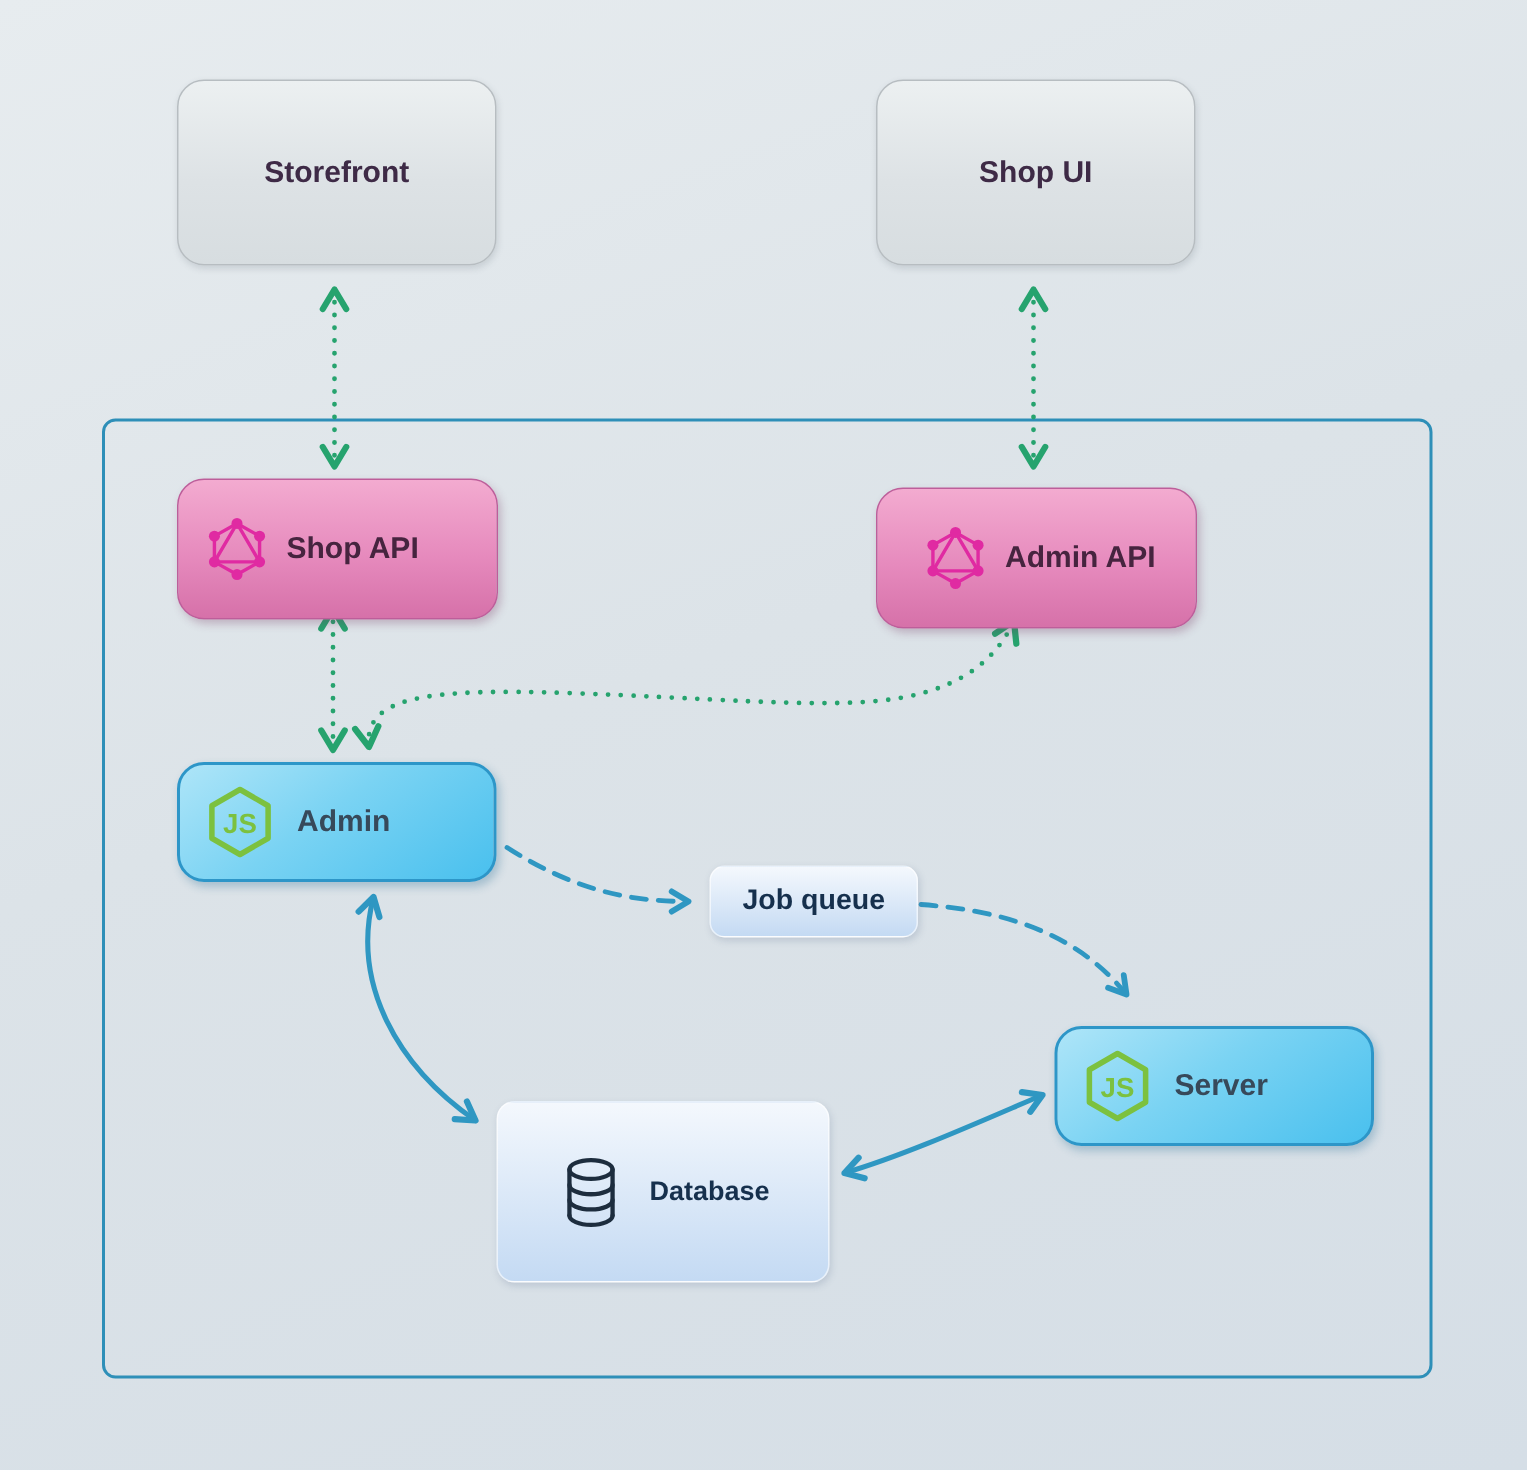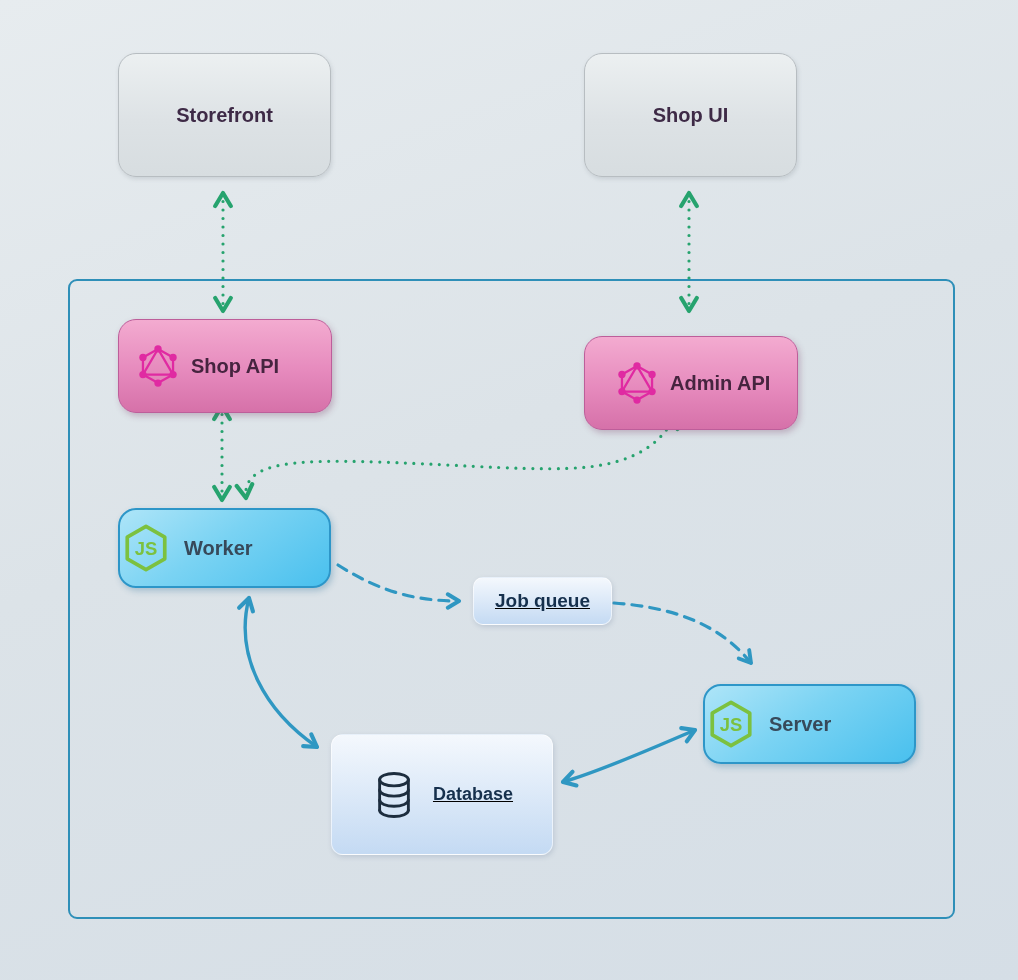--- a/index.html
+++ b/index.html
@@ -32,37 +32,36 @@
   .n-adminui{left:584px;top:53px;}
   
   .n-pink{
     width:214px;height:94px;justify-content:flex-start;padding-left:18px;
     background:linear-gradient(180deg,#f3abd0 0%,#e68abd 55%,#d671a9 100%);
     border:1.5px solid #bd5e9a;
     box-shadow:2px 3px 6px rgba(120,60,100,.30);
   }
   .n-pink .label{color:#46243f;font-size:20px;}
   .n-shopapi{left:118px;top:319px;}
-  .n-adminapi{left:584px;top:336px;padding-left:31px;}
+  .n-adminapi{left:584px;top:325px;padding-left:31px;}
   
   .n-blue{
-    width:213px;height:80px;justify-content:flex-start;
+    width:213px;height:80px;justify-content:flex-start;padding-left:14px;
     background:linear-gradient(145deg,#aee5f8 0%,#7ad3f3 45%,#49c0ee 100%);
     border:2px solid #2d96c8;
     box-shadow:2px 3px 6px rgba(40,110,150,.30);
   }
   .n-blue .label{color:#37495a;font-size:20px;}
   .n-server{left:118px;top:508px;}
   .n-worker{left:703px;top:684px;}
   
   .n-light{
     background:linear-gradient(180deg,#f4f8fd 0%,#dce9f8 50%,#c4daf3 100%);
     border:1px solid rgba(255,255,255,.6);
     box-shadow:1px 2px 5px rgba(90,110,140,.22);
-    text-decoration:underline;
   }
   .n-light .label{color:#16304d;}
   .n-jobqueue{left:473px;top:577px;width:139px;height:48px;border-radius:10px;}
   .n-jobqueue .label{font-size:19px;}
   .n-database{left:331px;top:734px;width:222px;height:121px;border-radius:12px;gap:16px;}
   .n-database .label{font-size:18px;}
   .icon{flex:0 0 auto;display:block;}
 </style>
 </head>
 <body>
@@ -140,21 +139,21 @@
       </g>
     </svg>
     <span class="label">Admin API</span>
   </div>
 
   <div class="node n-blue n-server">
     <svg class="icon" width="52" height="52" viewBox="0 0 48 48">
       <path d="M24 4 L41.3 14 L41.3 34 L24 44 L6.7 34 L6.7 14 Z" fill="none" stroke="#7cc13f" stroke-width="3.4" stroke-linejoin="round"></path>
       <text x="24" y="30.5" text-anchor="middle" font-family="Liberation Sans, sans-serif" font-size="17" font-weight="bold" fill="#7cc13f">JS</text>
     </svg>
-    <span class="label">Worker</span>
+    <span class="label">Admin</span>
   </div>
 
   <div class="node n-light n-jobqueue">
     <span class="label">Job queue</span>
   </div>
 
   <div class="node n-blue n-worker">
     <svg class="icon" width="52" height="52" viewBox="0 0 48 48">
       <path d="M24 4 L41.3 14 L41.3 34 L24 44 L6.7 34 L6.7 14 Z" fill="none" stroke="#7cc13f" stroke-width="3.4" stroke-linejoin="round"></path>
       <text x="24" y="30.5" text-anchor="middle" font-family="Liberation Sans, sans-serif" font-size="17" font-weight="bold" fill="#7cc13f">JS</text>

